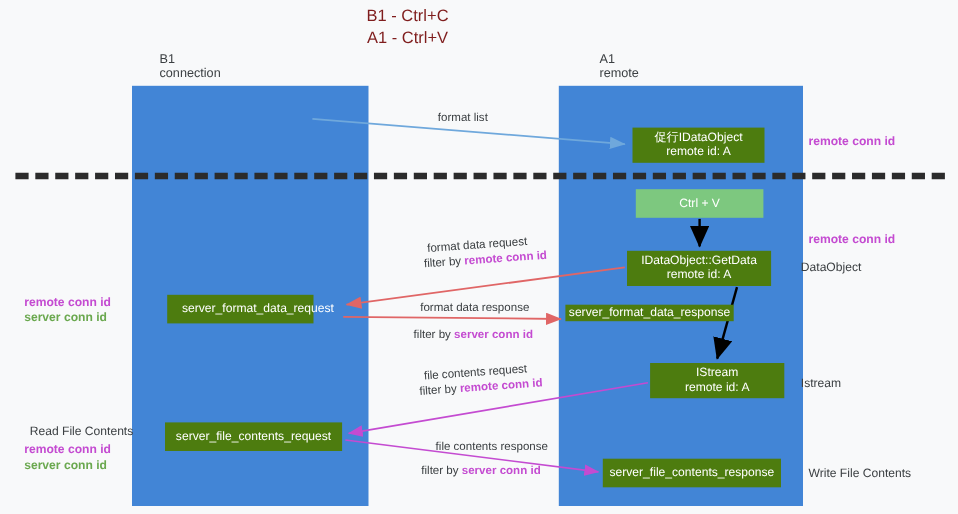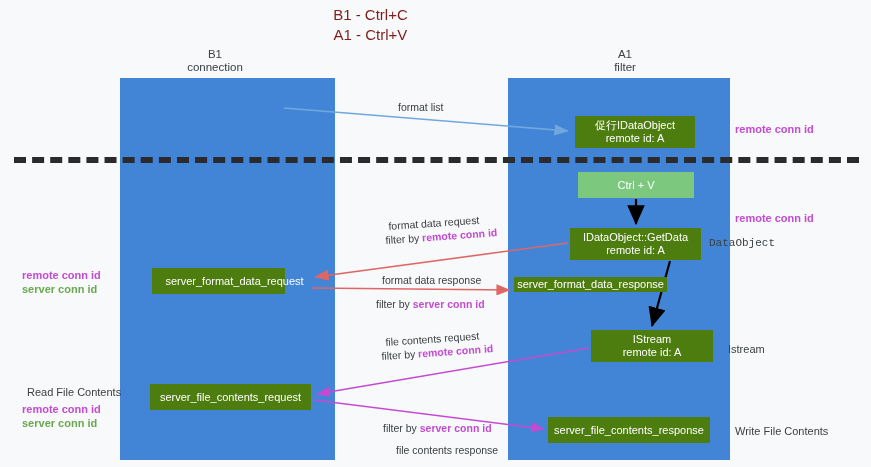--- a/index.html
+++ b/index.html
@@ -14,21 +14,21 @@
   .abs{position:absolute;}
 
   
   #title{
     left:0;top:5px;width:741px;text-align:center;
     font-size:15px;color:#7f1d1d;line-height:20px;
   }
 
   
   .col-head{
-    font-size:11.5px;color:#3c4043;text-align:center;line-height:13px;
+    font-size:11.5px;color:#3c4043;line-height:13px;
   }
   #head-b1{left:145px;top:48px;width:140px;}
   #head-a1{left:545px;top:48px;width:160px;}
 
   
   .lane{background:#4285d6;}
   #lane-b1{left:120px;top:78px;width:215px;height:382px;}
   #lane-a1{left:508px;top:78px;width:222px;height:382px;}
 
   
@@ -65,32 +65,32 @@
   .edge-lbl .k-remote{color:#c44bd1;font-weight:bold;}
   .edge-lbl .k-server{color:#c44bd1;font-weight:bold;}
 
   #l-format-list{left:398px;top:101px;}
   #l-fdreq1{left:388px;top:220px;transform:rotate(-4deg);transform-origin:left top;}
   #l-fdreq2{left:385px;top:234px;transform:rotate(-4deg);transform-origin:left top;}
   #l-fdres1{left:382px;top:274px;}
   #l-fdres2{left:376px;top:298px;}
   #l-fcreq1{left:385px;top:336px;transform:rotate(-4deg);transform-origin:left top;}
   #l-fcreq2{left:381px;top:350px;transform:rotate(-4deg);transform-origin:left top;}
-  #l-fcres1{left:396px;top:400px;margin-top:44px;}
+  #l-fcres1{left:396px;top:400px;}
   #l-fcres2{left:383px;top:422px;}
 
   
   .side{font-size:11px;color:#3c4043;line-height:14px;white-space:nowrap;}
   .side-key{font-size:11px;font-weight:bold;line-height:14px;white-space:nowrap;}
   .c-remote{color:#c44bd1;}
   .c-server{color:#6aa84f;}
 
   #s-remote-1{left:735px;top:122px;}
   #s-remote-2{left:735px;top:211px;}
-  #s-dataobject{left:709px;top:236px;font-family:Liberation Mono, monospace;}
+  #s-dataobject{left:728px;top:236px;}
   #s-istream{left:728px;top:342px;}
   #s-write{left:735px;top:424px;}
 
   #s-left-1{left:22px;top:268px;}
   #s-read{left:27px;top:385px;}
   #s-left-2{left:22px;top:402px;}
 
   svg#wires{position:absolute;left:0;top:0;width:871px;height:467px;overflow:visible;}
 </style>
 </head>
@@ -102,21 +102,21 @@
     <div>B1 - Ctrl+C</div>
     <div>A1 - Ctrl+V</div>
   </div>
 
   <div class="abs col-head" id="head-b1">
     <div>B1</div>
     <div>connection</div>
   </div>
   <div class="abs col-head" id="head-a1">
     <div>A1</div>
-    <div>filter</div>
+    <div>remote</div>
   </div>
 
   <div class="abs lane" id="lane-b1"></div>
   <div class="abs lane" id="lane-a1"></div>
 
   <svg id="wires" viewBox="0 0 871 467" xmlns="http://www.w3.org/2000/svg">
     <defs>
       <marker id="ah-blue" markerWidth="9" markerHeight="7" refX="8.5" refY="3.5" orient="auto">
         <polygon points="0 0, 9 3.5, 0 7" fill="#6fa8dc"></polygon>
       </marker>

